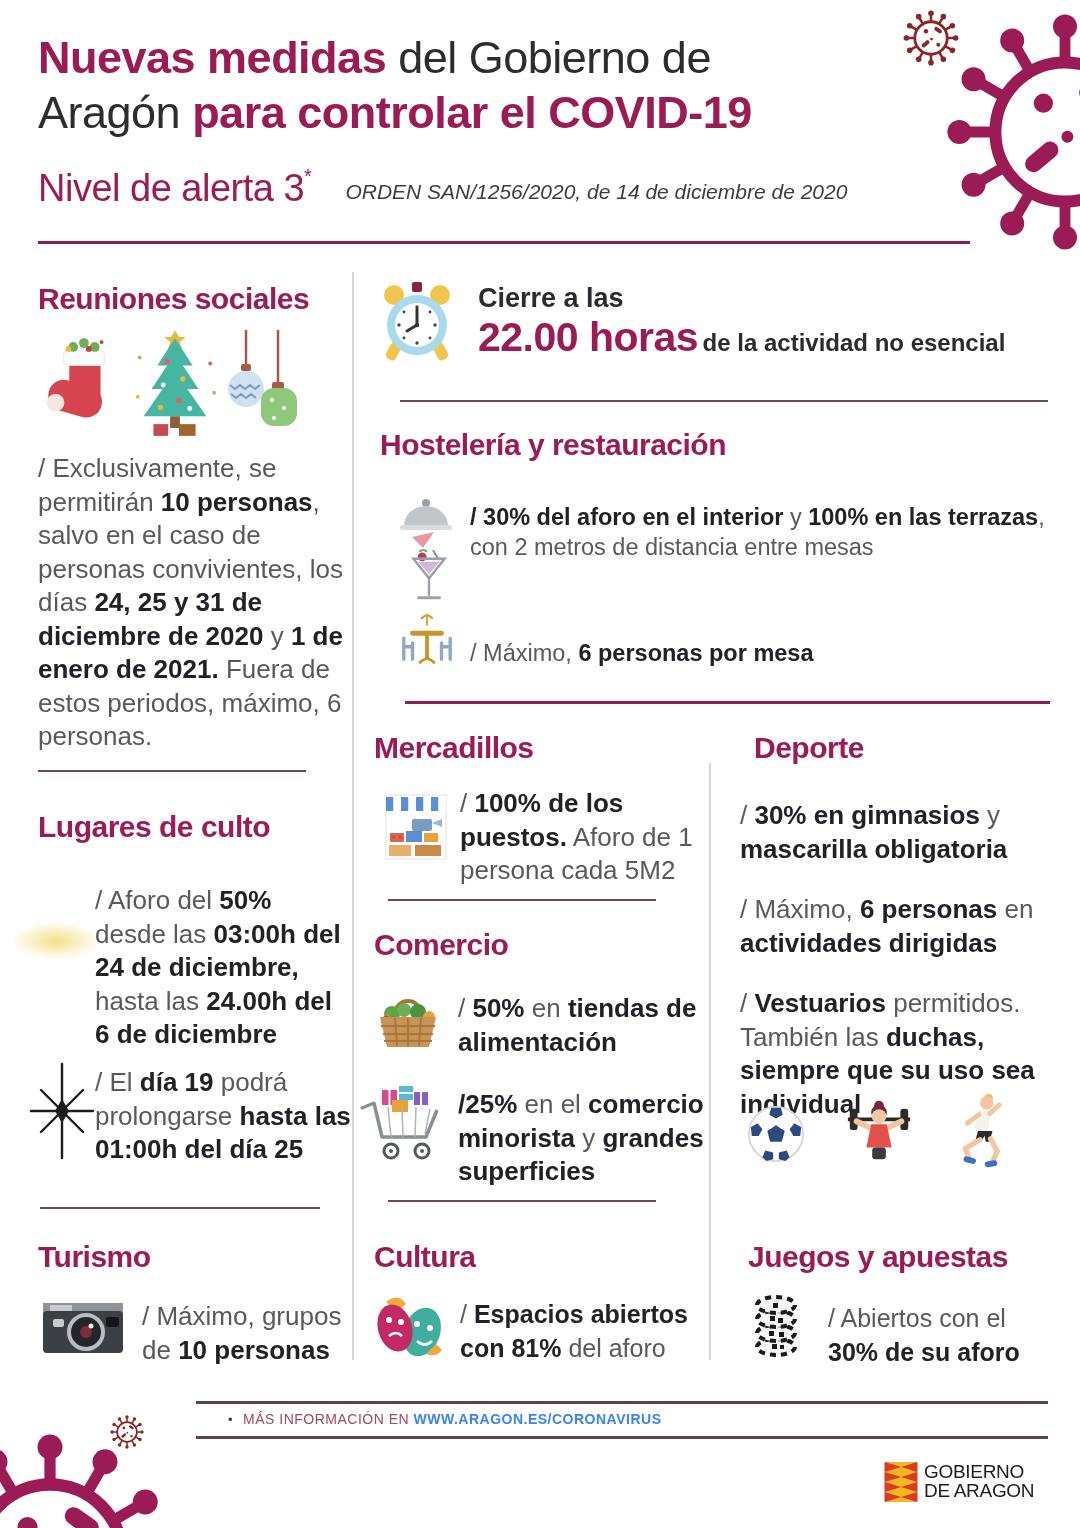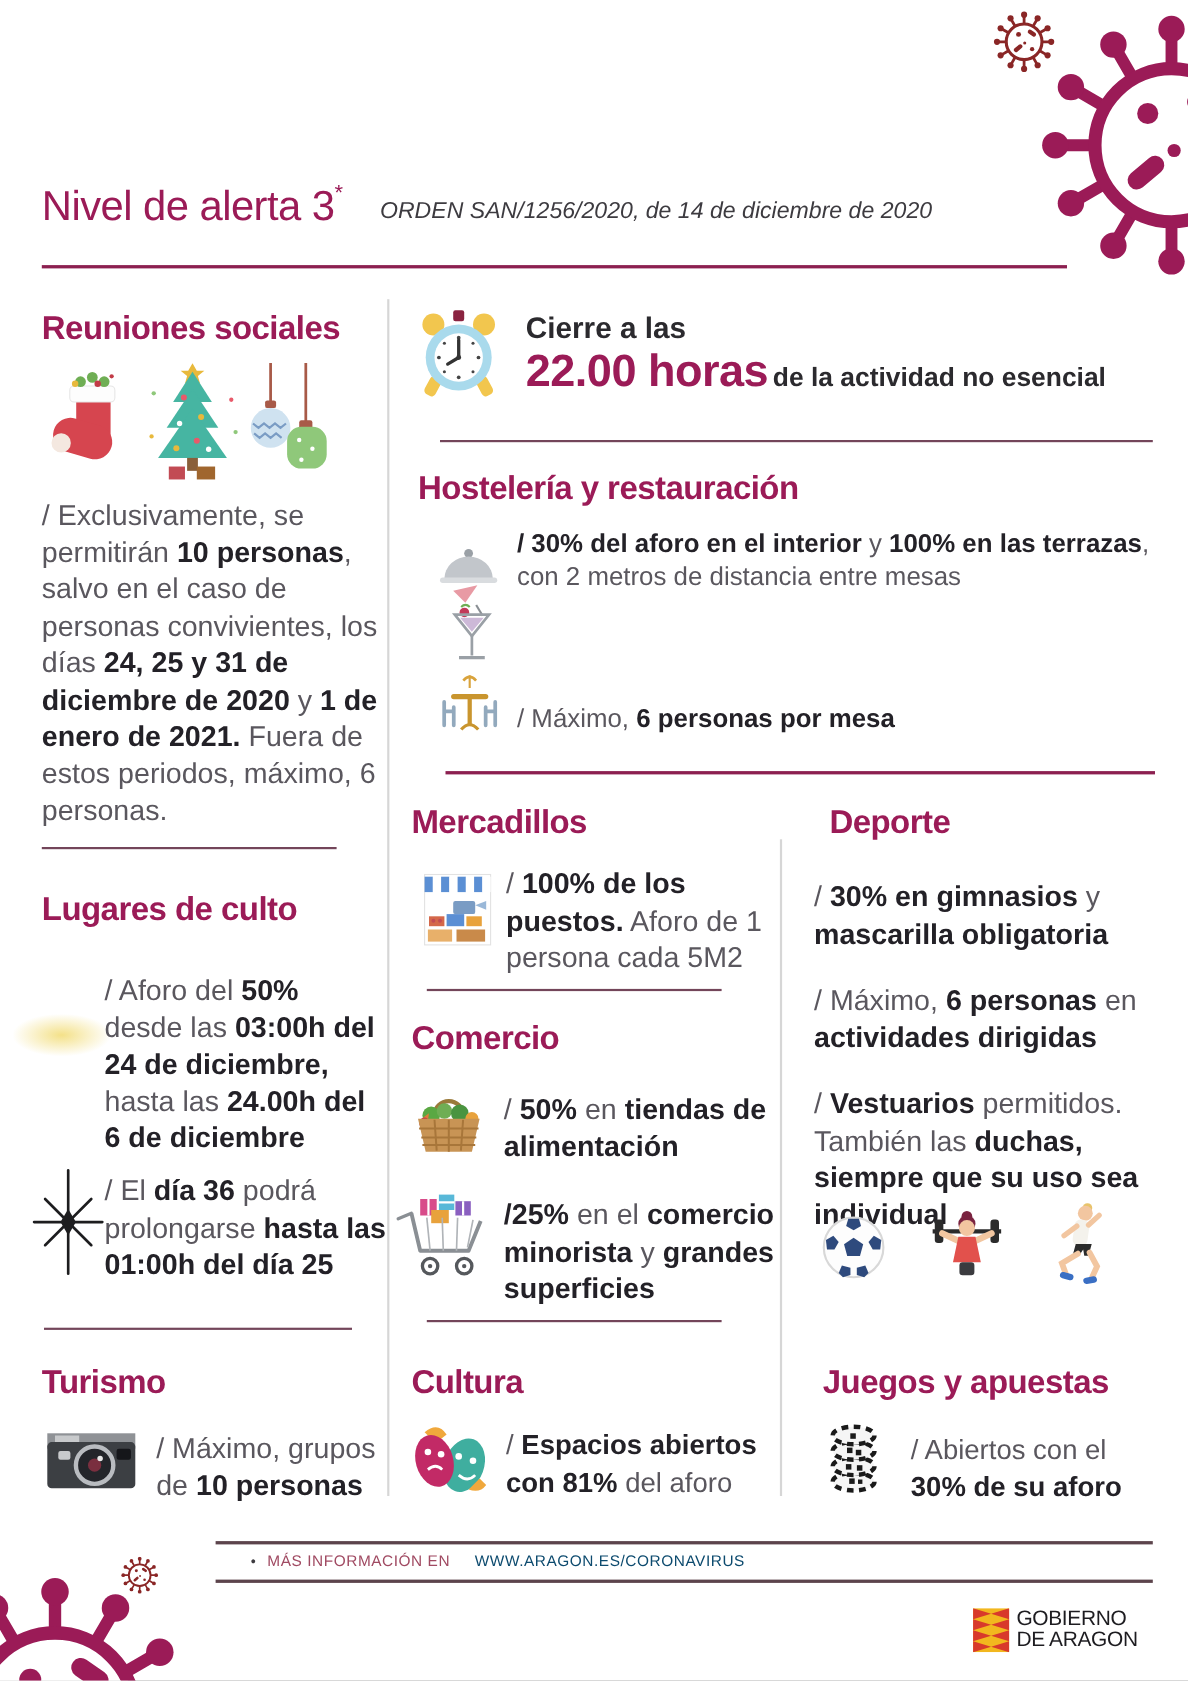--- a/index.html
+++ b/index.html
@@ -47,21 +47,21 @@
   #ic-clock{left:378px;top:280px;}
   #cierre{left:478px;top:283px;}
   #cierre-line1{font-size:27px;font-weight:700;color:#2b2a2e;}
   #cierre-time{font-size:41px;font-weight:700;color:#9b1b57;letter-spacing:-0.5px;}
   #cierre-suffix{font-size:24px;font-weight:700;color:#2b2a2e;}
   #hr3{left:400px;top:400px;width:648px;}
 
   
   #host-title{left:380px;top:428px;}
   #ic-cloche{left:398px;top:492px;}
-  #host-t1{left:470px;top:479px;width:588px;}
+  #host-t1{left:470px;top:502px;width:588px;}
   #ic-cocktail{left:410px;top:548px;}
   #host-t2{left:470px;top:580px;width:560px;}
   #ic-table{left:396px;top:612px;}
   #host-t3{left:470px;top:638px;width:560px;}
   #hr4{left:405px;top:701px;width:645px;height:3px;background:#8c2050;}
 
   #vr1{left:352px;top:272px;height:1088px;}
   #vr2{left:709px;top:763px;height:597px;}
 
   
@@ -88,21 +88,21 @@
   #ic-lifter{left:842px;top:1096px;}
   #ic-runner{left:948px;top:1092px;}
   #jue-title{left:748px;top:1240px;}
   #ic-chips{left:752px;top:1294px;}
   #jue-text{left:828px;top:1302px;width:228px;font-size:25px;}
 
   
   #frule1{left:196px;top:1401px;width:852px;height:2.5px;background:#5c444c;}
   #frule2{left:196px;top:1436px;width:852px;height:2.5px;background:#5c444c;}
   #footer-info{left:228px;top:1411px;font-size:14px;letter-spacing:0.5px;color:#a04a62;font-weight:500;}
-  #footer-info b{color:#0c4a6e;font-weight:400;margin-left:18px;}
+  #footer-info b{color:#3b82f6;font-weight:700;}
   #f-bullet{color:#3d3b40;margin-right:10px;font-size:13px;}
   #logo{left:884px;top:1462px;display:flex;gap:6px;align-items:flex-start;}
   #logo-text{font-size:19px;font-weight:400;line-height:19px;color:#1d1c20;letter-spacing:-0.3px;}
 </style>
 </head>
 <body>
 
 <div class="page">
 
   <svg width="0" height="0" style="position:absolute">
@@ -139,20 +139,21 @@
           <circle cx="41" cy="38" r="4"></circle>
             <circle cx="63" cy="62" r="3.5"></circle>
             <circle cx="51" cy="52" r="2.5"></circle>
           <rect x="55" y="32" width="15" height="7" rx="3.5" transform="rotate(35 62 36)"></rect>
           <rect x="32" y="57" width="16" height="7" rx="3.5" transform="rotate(-40 40 60)"></rect>
         </g>
       </symbol>
     </defs>
   </svg>
 
+  <h1 class="abs" id="title"><span class="hl">Nuevas medidas</span><span> del Gobierno de</span><br><span>Aragón </span><span class="hl">para controlar el COVID-19</span></h1>
 
   <div class="abs" id="alert-row">
     <span id="alert-level"><span>Nivel de alerta 3</span><sup>*</sup></span>
     <span id="order-ref">ORDEN SAN/1256/2020, de 14 de diciembre de 2020</span>
   </div>
   <div class="abs" id="header-rule"></div>
 
   <svg class="abs" style="left:903px;top:10px;width:56px;height:56px;color:#8a2626">
       <use href="#virus"></use>
     </svg>
@@ -223,21 +224,21 @@
     <svg width="80" height="98" viewBox="0 0 80 98">
       <g stroke="#1d1d1f" stroke-width="2.4" stroke-linecap="round">
         <line x1="40" y1="2" x2="40" y2="96"></line>
         <line x1="9" y1="49" x2="71" y2="49"></line>
         <line x1="19" y1="28" x2="61" y2="70"></line>
         <line x1="61" y1="28" x2="19" y2="70"></line>
       </g>
       <polygon points="40,37 47,49 40,61 33,49" fill="#1d1d1f"></polygon>
     </svg>
   </div>
-  <div class="abs body-text" id="lug-item2"><span>/ El </span><b>día 36</b><span> podrá prolongarse </span><b>hasta las 01:00h del día 25</b></div>
+  <div class="abs body-text" id="lug-item2"><span>/ El </span><b>día 19</b><span> podrá prolongarse </span><b>hasta las 01:00h del día 25</b></div>
   <div class="abs hr-dark" id="hr2"></div>
 
   <div class="abs sec-title" id="turismo-title">Turismo</div>
   <div class="abs" id="ic-camera">
     <svg width="82" height="64" viewBox="0 0 82 64">
       <rect x="1" y="9" width="80" height="14" fill="#8f9296"></rect>
       <rect x="8" y="11" width="22" height="6" fill="#c8cacc"></rect>
       <rect x="1" y="17" width="80" height="42" rx="4" fill="#3c3f43"></rect>
       <circle cx="44" cy="38" r="17" fill="#23252a" stroke="#b9bcc0" stroke-width="4"></circle>
       <circle cx="44" cy="38" r="6" fill="#7a2f3f"></circle>

